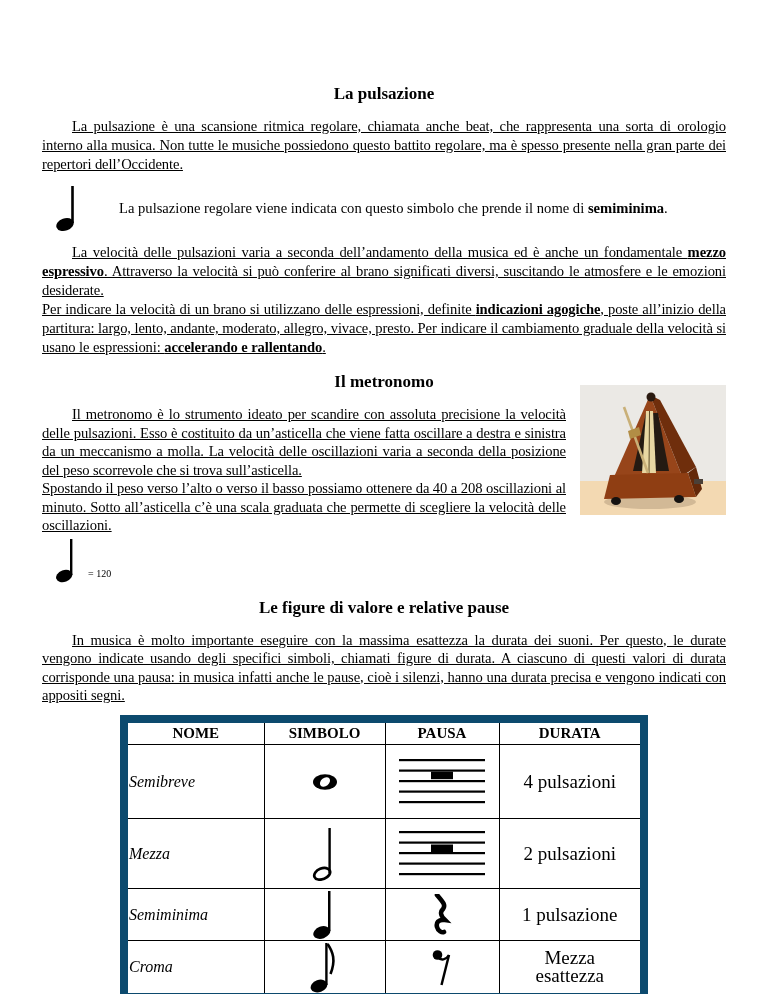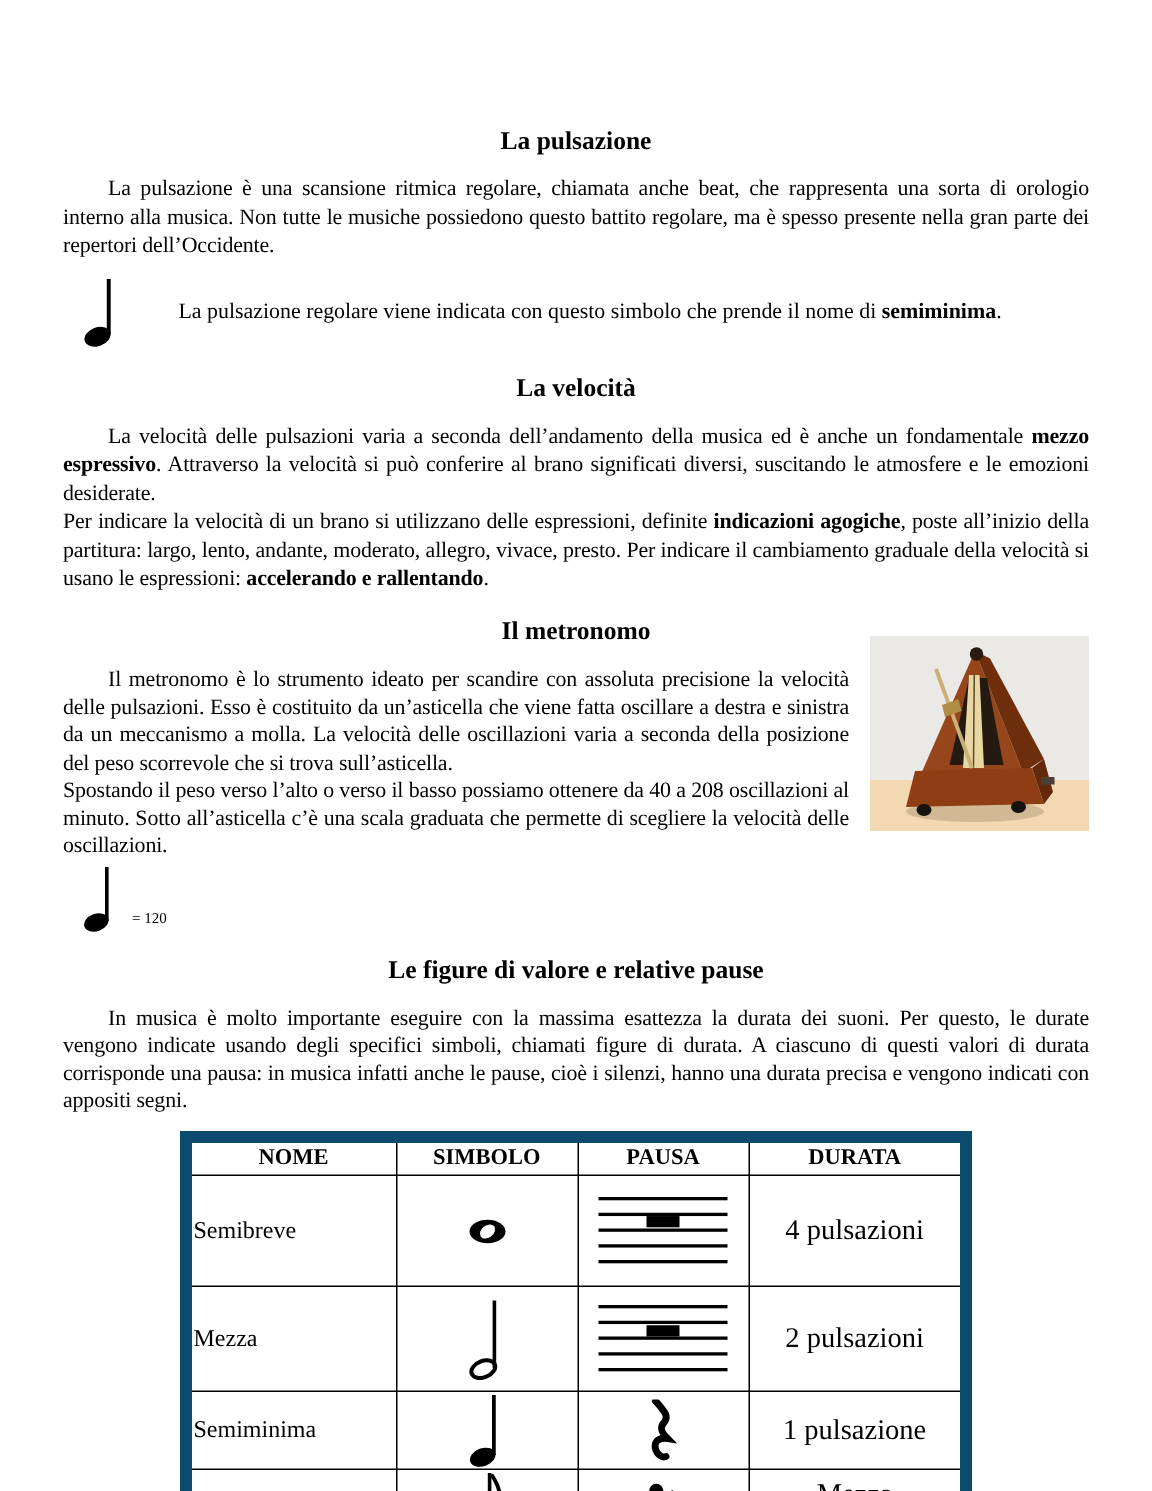--- a/index.html
+++ b/index.html
@@ -10,20 +10,21 @@
     position:relative; overflow:hidden; margin:0 auto;
   }
   .content { padding:44px 42px 0 42px;margin-top:40px; }
   .section-title {
     text-align:center; font-size:17px; font-weight:bold;
     margin:0 0 13px 0; line-height:20px;
   }
   .body-p {
     font-size:14.6px; line-height:19px; text-align:justify;
     letter-spacing:-0.1px;
+    text-decoration:underline;
   }
   .indent { text-indent:30px; }
   .mt-sec { margin-top:15px; }
   b { font-weight:bold; }
 
   
   .note-row {
     display:flex; align-items:center; gap:38px;
     margin:8px 0 9px 13px; min-height:52px;
   }
@@ -45,21 +46,21 @@
   
   .figures-table {
     border-collapse:collapse; margin:10px auto 0 auto;
     border:8px solid #0c4a6e;
   }
   .figures-table th, .figures-table td { border:1.5px solid #000; }
   .figures-table th {
     font-size:15px; font-weight:bold; text-align:center; height:26px;
     padding:2px 4px;
   }
-  td.c-name { font-size:16px; padding-left:1px; text-align:left; }
+  td.c-name { font-size:16px; padding-left:1px; text-align:left;font-style:italic; }
   td.c-sym, td.c-pause { text-align:center; vertical-align:middle; }
   td.c-dur { text-align:center; font-size:19px; white-space:pre-line; line-height:18px; }
   tr.r1 td { height:74px; }
   tr.r2 td { height:70px; }
   tr.r3 td { height:52px; }
   tr.r4 td { height:54px; }
 
   svg { display:block; }
   .cell-icon { margin:0 auto; }
 </style>
@@ -73,21 +74,20 @@
     <p class="body-p indent"><span>La pulsazione è una scansione ritmica regolare, chiamata anche beat, che rappresenta una sorta di orologio interno alla musica. Non tutte le musiche possiedono questo battito regolare, ma è spesso presente nella gran parte dei repertori dell’Occidente.</span></p>
 
     <div class="note-row">
       <svg width="26" height="48" viewBox="0 0 26 48" aria-hidden="true">
         <rect x="16.2" y="2" width="2.6" height="37" fill="#000"></rect>
         <ellipse cx="10" cy="40.5" rx="9" ry="6.2" fill="#000" transform="rotate(-20 10 40.5)"></ellipse>
       </svg>
       <span class="caption"><span>La pulsazione regolare viene indicata con questo simbolo che prende il nome di </span><b>semiminima</b><span>.</span></span>
     </div>
 
-    <h2 class="section-title mt-sec">La velocità</h2>
     <p class="body-p indent"><span>La velocità delle pulsazioni varia a seconda dell’andamento della musica ed è anche un fondamentale </span><b>mezzo espressivo</b><span>. Attraverso la velocità si può conferire al brano significati diversi, suscitando le atmosfere e le emozioni desiderate.</span></p>
     <p class="body-p"><span>Per indicare la velocità di un brano si utilizzano delle espressioni, definite </span><b>indicazioni agogiche</b><span>, poste all’inizio della partitura: largo, lento, andante, moderato, allegro, vivace, presto. Per indicare il cambiamento graduale della velocità si usano le espressioni: </span><b>accelerando e rallentando</b><span>.</span></p>
 
     <h2 class="section-title mt-sec">Il metronomo</h2>
 
     <div class="metro-flow">
       <div class="metro-figure">
         <svg width="146" height="130" viewBox="0 0 146 130" aria-hidden="true">
           <rect x="0" y="0" width="146" height="130" fill="#ebe9e5"></rect>
           <rect x="0" y="96" width="146" height="34" fill="#f3d9b2"></rect>

